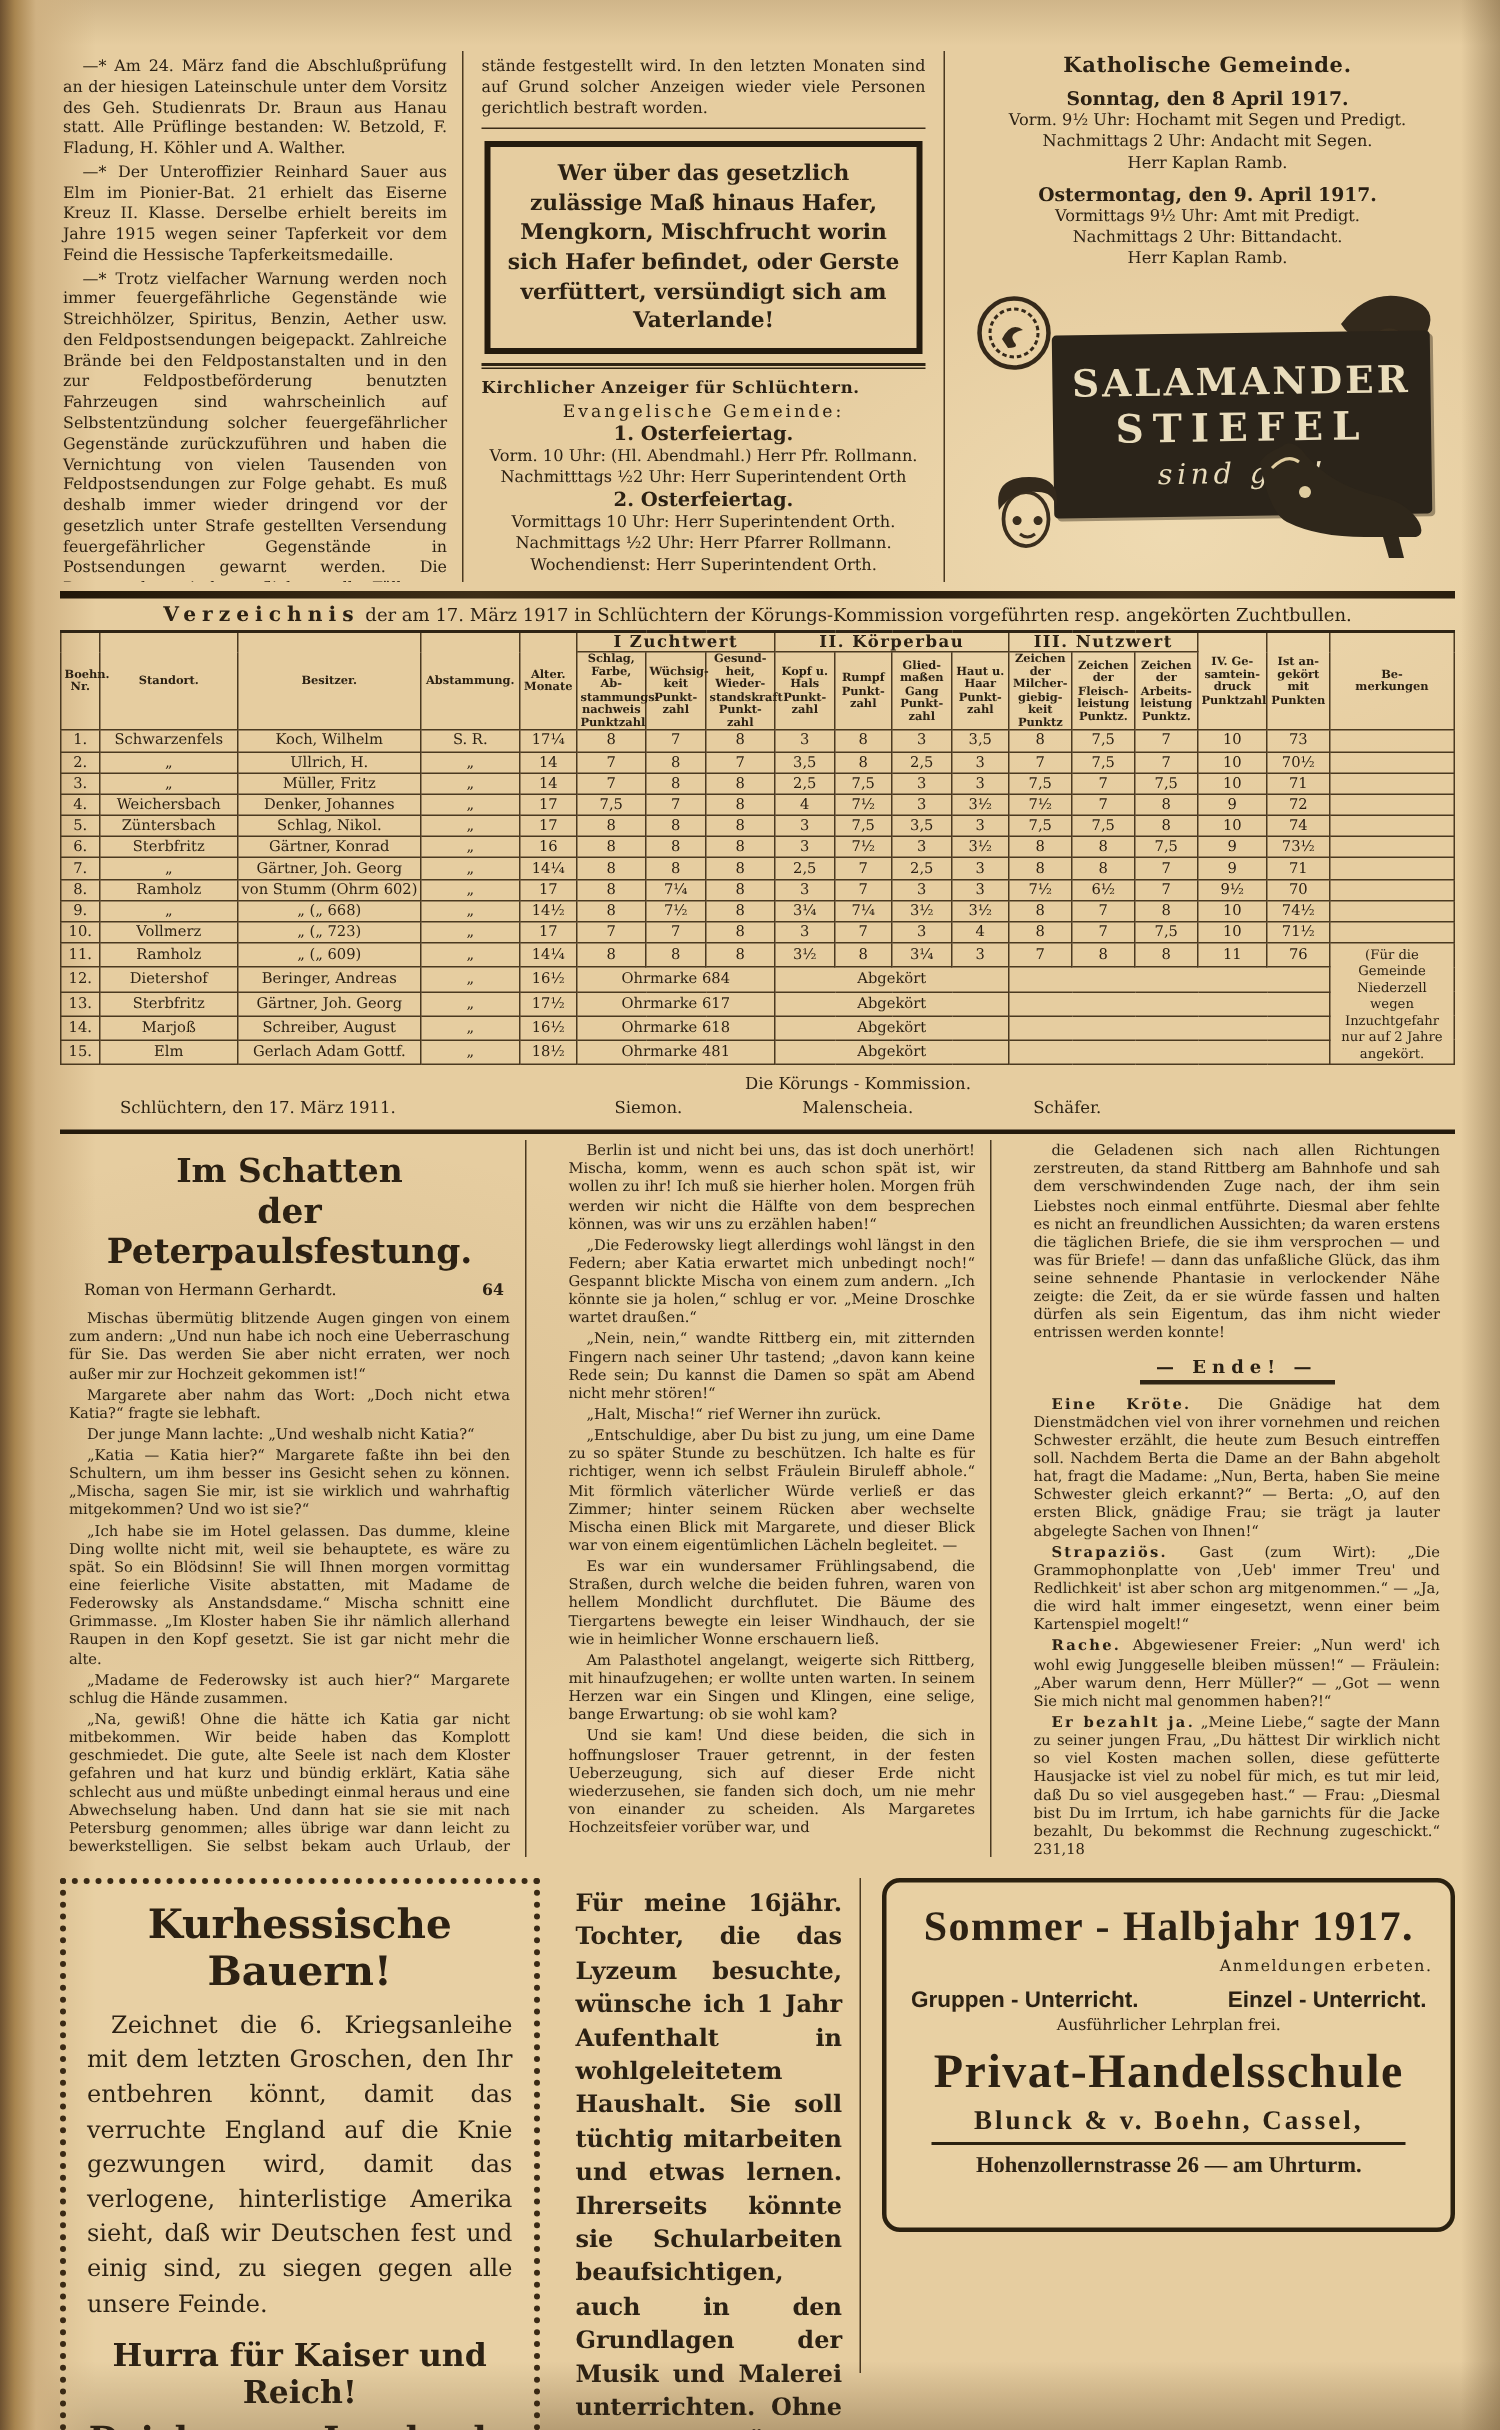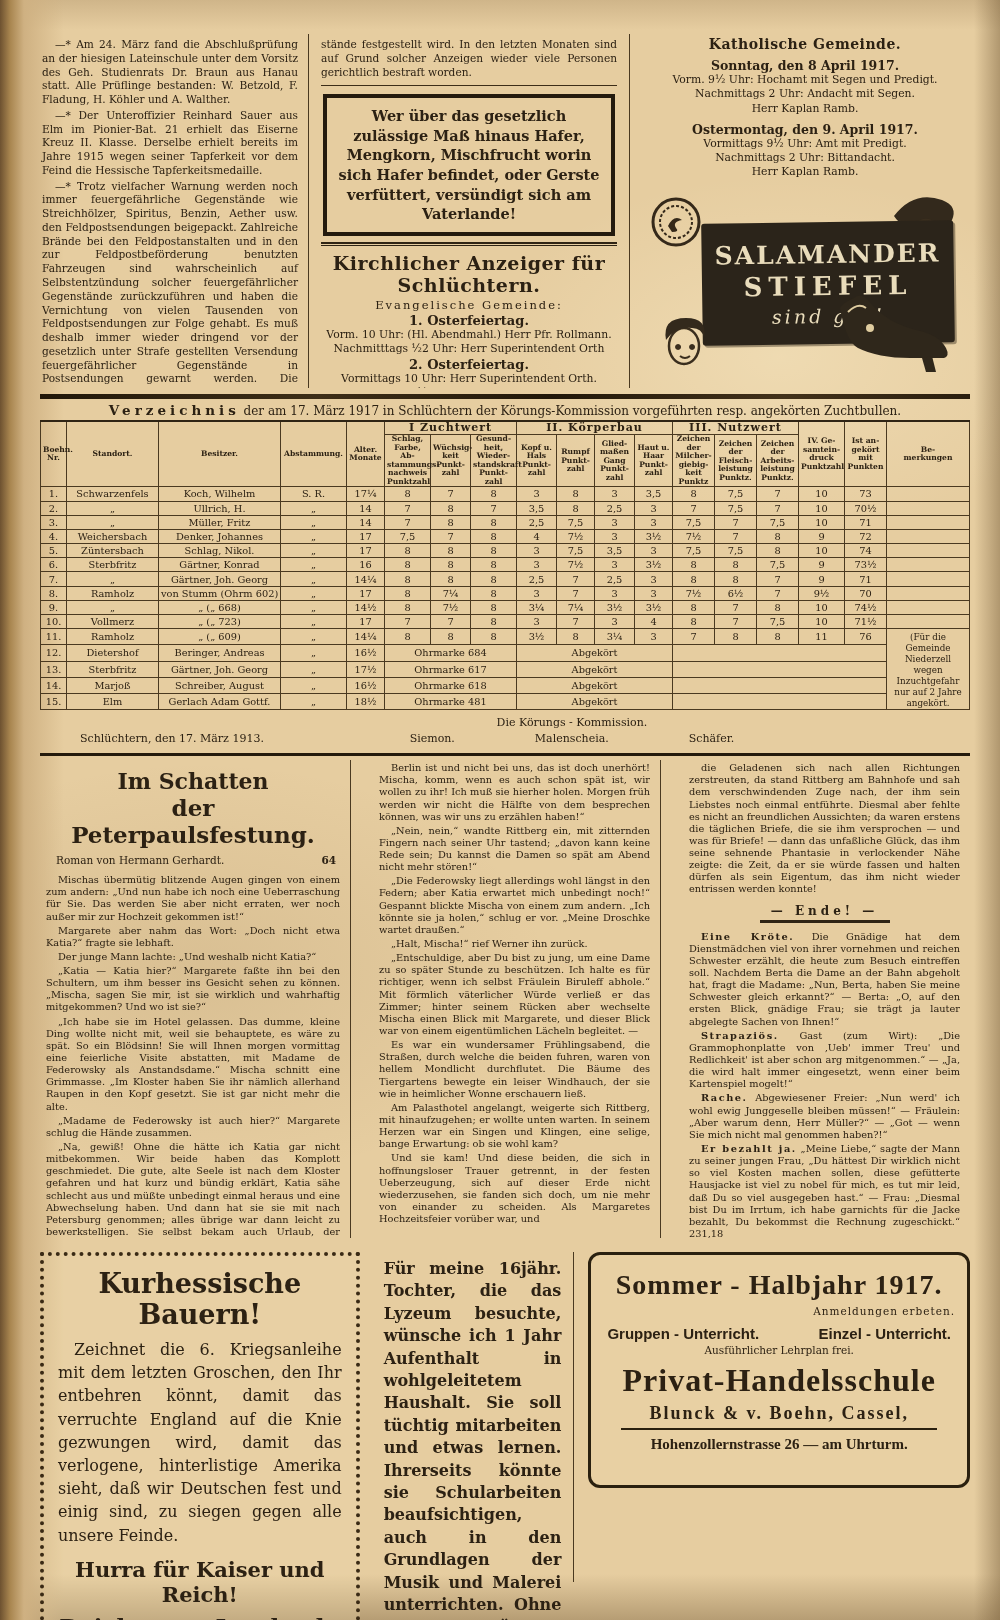--- a/index.html
+++ b/index.html
@@ -25,21 +25,21 @@
   
   .top-section { display:grid; grid-template-columns:268px 322px 1fr; height:354px; overflow:hidden; }
   .col-pad { padding:4px 10px 0 2px; overflow:hidden; }
   .news p { font-size:10.6px; line-height:1.3; text-align:justify; text-indent:13px; margin-bottom:2px; }
   .mid-col { border-left:1px solid #4a3920; border-right:1px solid #4a3920; padding:4px 12px 0 12px; overflow:hidden; }
   .mid-col .cont { font-size:10.6px; line-height:1.3; text-align:justify; }
   .notice-box {
     border:4px solid #241b0e; margin:8px 2px 6px; padding:8px 10px;
     font-weight:bold; font-size:14.5px; line-height:1.35; text-align:center;
   }
-  .church-title { font-weight:bold; font-size:19px; text-align:center; margin-top:4px; letter-spacing:.5px; }
+  .church-title { font-weight:bold; font-size:11px; text-align:left; margin-top:4px; letter-spacing:.5px; }
   .church-sub { font-size:11.5px; text-align:center; letter-spacing:2px; margin-top:2px; }
   .feast { font-weight:bold; font-size:13px; text-align:center; margin-top:1px; }
   .sched { font-size:10.8px; text-align:center; line-height:1.32; white-space:pre-line; }
   .right-col { padding:2px 4px 0 14px; overflow:hidden; }
   .kath-title { font-weight:bold; font-size:14px; text-align:center; letter-spacing:.5px; }
   .kath-day { font-size:12.5px; font-weight:bold; text-align:center; margin-top:6px; }
 
   
   .sala-ad { position:relative; height:176px; margin-top:12px; }
   .sala-plate {
@@ -543,21 +543,21 @@
           <td>„</td>
           <td>18½</td>
           <td colspan="3">Ohrmarke 481</td>
           <td colspan="4">Abgekört</td>
           <td colspan="5"></td>
         </tr>
       </tbody>
   </table>
 
   <div class="tbl-footer">
-    <span style="align-self:flex-end;">Schlüchtern, den 17. März 1913.</span>
+    <span style="align-self:flex-end;">Schlüchtern, den 17. März 1911.</span>
     <div class="commission">
       <div>Die Körungs - Kommission.</div>
       <div class="names">
           <span>Siemon.</span>
           <span>Malenscheia.</span>
           <span>Schäfer.</span>
         </div>
     </div>
     <span style="width:60px;"></span>
   </div>
@@ -578,22 +578,22 @@
           <p>Margarete aber nahm das Wort: „Doch nicht etwa Katia?“ fragte sie lebhaft.</p>
           <p>Der junge Mann lachte: „Und weshalb nicht Katia?“</p>
           <p>„Katia — Katia hier?“ Margarete faßte ihn bei den Schultern, um ihm besser ins Gesicht sehen zu können. „Mischa, sagen Sie mir, ist sie wirklich und wahrhaftig mitgekommen? Und wo ist sie?“</p>
           <p>„Ich habe sie im Hotel gelassen. Das dumme, kleine Ding wollte nicht mit, weil sie behauptete, es wäre zu spät. So ein Blödsinn! Sie will Ihnen morgen vormittag eine feierliche Visite abstatten, mit Madame de Federowsky als Anstandsdame.“ Mischa schnitt eine Grimmasse. „Im Kloster haben Sie ihr nämlich allerhand Raupen in den Kopf gesetzt. Sie ist gar nicht mehr die alte.</p>
           <p>„Madame de Federowsky ist auch hier?“ Margarete schlug die Hände zusammen.</p>
           <p>„Na, gewiß! Ohne die hätte ich Katia gar nicht mitbekommen. Wir beide haben das Komplott geschmiedet. Die gute, alte Seele ist nach dem Kloster gefahren und hat kurz und bündig erklärt, Katia sähe schlecht aus und müßte unbedingt einmal heraus und eine Abwechselung haben. Und dann hat sie sie mit nach Petersburg genommen; alles übrige war dann leicht zu bewerkstelligen. Sie selbst bekam auch Urlaub, der Hochzeit zu —“</p>
         </div>
     </div>
     <div class="ncol">
         <p>Berlin ist und nicht bei uns, das ist doch unerhört! Mischa, komm, wenn es auch schon spät ist, wir wollen zu ihr! Ich muß sie hierher holen. Morgen früh werden wir nicht die Hälfte von dem besprechen können, was wir uns zu erzählen haben!“</p>
+        <p>„Die Federowsky liegt allerdings wohl längst in den Federn; aber Katia erwartet mich unbedingt noch!“ Gespannt blickte Mischa von einem zum andern. „Ich könnte sie ja holen,“ schlug er vor. „Meine Droschke wartet draußen.“</p>
         <p>„Nein, nein,“ wandte Rittberg ein, mit zitternden Fingern nach seiner Uhr tastend; „davon kann keine Rede sein; Du kannst die Damen so spät am Abend nicht mehr stören!“</p>
-        <p>„Die Federowsky liegt allerdings wohl längst in den Federn; aber Katia erwartet mich unbedingt noch!“ Gespannt blickte Mischa von einem zum andern. „Ich könnte sie ja holen,“ schlug er vor. „Meine Droschke wartet draußen.“</p>
         <p>„Halt, Mischa!“ rief Werner ihn zurück.</p>
         <p>„Entschuldige, aber Du bist zu jung, um eine Dame zu so später Stunde zu beschützen. Ich halte es für richtiger, wenn ich selbst Fräulein Biruleff abhole.“ Mit förmlich väterlicher Würde verließ er das Zimmer; hinter seinem Rücken aber wechselte Mischa einen Blick mit Margarete, und dieser Blick war von einem eigentümlichen Lächeln begleitet. —</p>
         <p>Es war ein wundersamer Frühlingsabend, die Straßen, durch welche die beiden fuhren, waren von hellem Mondlicht durchflutet. Die Bäume des Tiergartens bewegte ein leiser Windhauch, der sie wie in heimlicher Wonne erschauern ließ.</p>
         <p>Am Palasthotel angelangt, weigerte sich Rittberg, mit hinaufzugehen; er wollte unten warten. In seinem Herzen war ein Singen und Klingen, eine selige, bange Erwartung: ob sie wohl kam?</p>
         <p>Und sie kam! Und diese beiden, die sich in hoffnungsloser Trauer getrennt, in der festen Ueberzeugung, sich auf dieser Erde nicht wiederzusehen, sie fanden sich doch, um nie mehr von einander zu scheiden. Als Margaretes Hochzeitsfeier vorüber war, und</p>
       </div>
     <div class="ncol">
       <p>die Geladenen sich nach allen Richtungen zerstreuten, da stand Rittberg am Bahnhofe und sah dem verschwindenden Zuge nach, der ihm sein Liebstes noch einmal entführte. Diesmal aber fehlte es nicht an freundlichen Aussichten; da waren erstens die täglichen Briefe, die sie ihm versprochen — und was für Briefe! — dann das unfaßliche Glück, das ihm seine sehnende Phantasie in verlockender Nähe zeigte: die Zeit, da er sie würde fassen und halten dürfen als sein Eigentum, das ihm nicht wieder entrissen werden konnte!</p>
       <div class="ende">— Ende! —</div>
       <div class="end-rule"></div>

